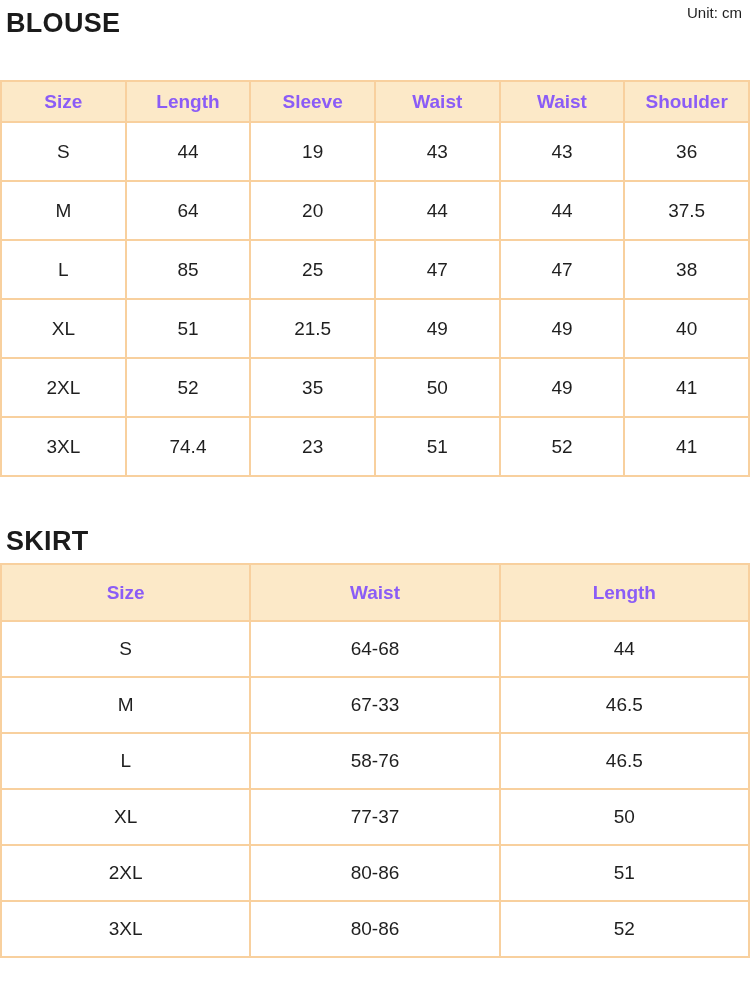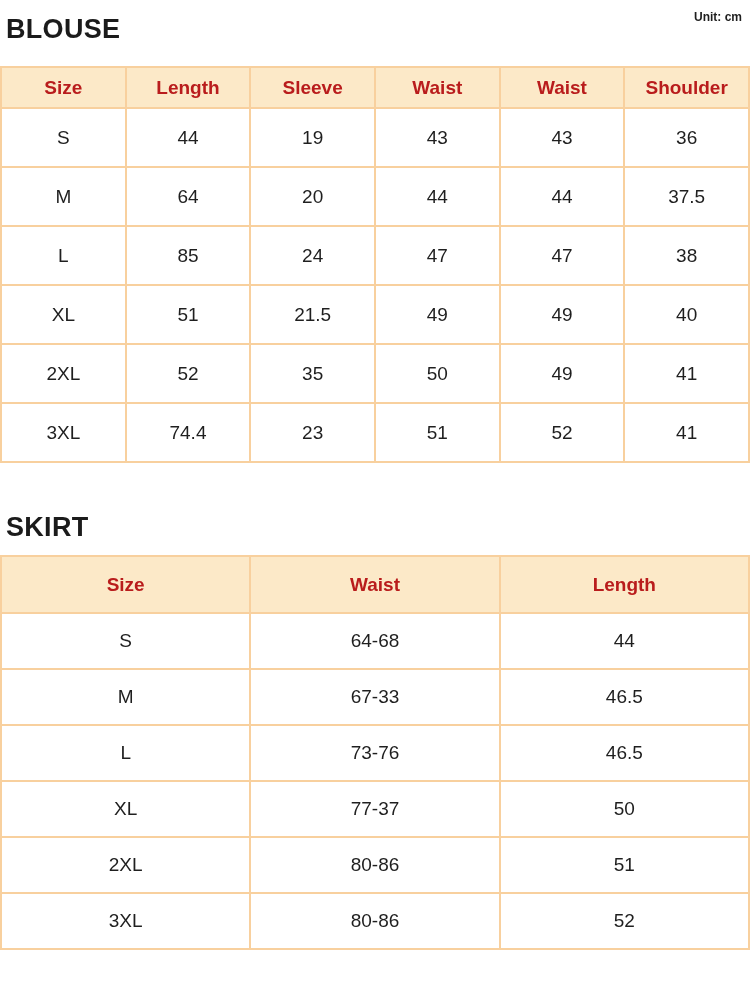--- a/index.html
+++ b/index.html
@@ -13,61 +13,61 @@
     width:750px; height:1000px;
     background:#ffffff;
     color:var(--ink);
     font-family:"Liberation Sans", sans-serif;
     overflow:hidden;
   }
   .title-bar{
     display:flex;
     justify-content:space-between;
     align-items:flex-start;
-    padding:10px 8px 0 6px;
-    height:66px;
+    padding:4px 8px 0 6px;
+    height:80px;
   }
   .section-title{
     margin:0;
     font-size:27px;
     font-weight:700;
     letter-spacing:0.3px;
     line-height:1.2;
     padding-top:3px;
   }
   .unit-label{
-    font-size:12px;
-    font-weight:700;
+    font-size:15px;
+    font-weight:400;
     color:#1f1f1f;
     line-height:1.2;
   }
   table{
     width:750px;
     table-layout:fixed;
     border-collapse:collapse;
   }
   th,td{
     border:2px solid var(--border);
     text-align:center;
     vertical-align:middle;
     font-size:19px;
     color:#1f1f1f;
   }
   th{
     background:var(--header-bg);
     font-weight:700;
-    color:#b91c1c;
+    color:#8b5cf6;
   }
   td{ background:#ffffff; font-weight:400; }
   .blouse-table th{ height:41px; }
   .blouse-table td{ height:59px; }
   .skirt-table th{ height:57px; }
   .skirt-table td{ height:56px; }
   .skirt-title{
-    margin:45px 0 12px 6px;
+    margin:45px 0 6px 6px;
   }
 </style>
 </head>
 <body>
 
 <div class="page">
 
   <div class="title-bar">
     <h1 class="section-title">BLOUSE</h1>
     <span class="unit-label">Unit: cm</span>
@@ -97,21 +97,21 @@
           <td>M</td>
           <td>64</td>
           <td>20</td>
           <td>44</td>
           <td>44</td>
           <td>37.5</td>
         </tr>
         <tr>
           <td>L</td>
           <td>85</td>
-          <td>24</td>
+          <td>25</td>
           <td>47</td>
           <td>47</td>
           <td>38</td>
         </tr>
         <tr>
           <td>XL</td>
           <td>51</td>
           <td>21.5</td>
           <td>49</td>
           <td>49</td>
@@ -152,21 +152,21 @@
           <td>64-68</td>
           <td>44</td>
         </tr>
         <tr>
           <td>M</td>
           <td>67-33</td>
           <td>46.5</td>
         </tr>
         <tr>
           <td>L</td>
-          <td>73-76</td>
+          <td>58-76</td>
           <td>46.5</td>
         </tr>
         <tr>
           <td>XL</td>
           <td>77-37</td>
           <td>50</td>
         </tr>
         <tr>
           <td>2XL</td>
           <td>80-86</td>

